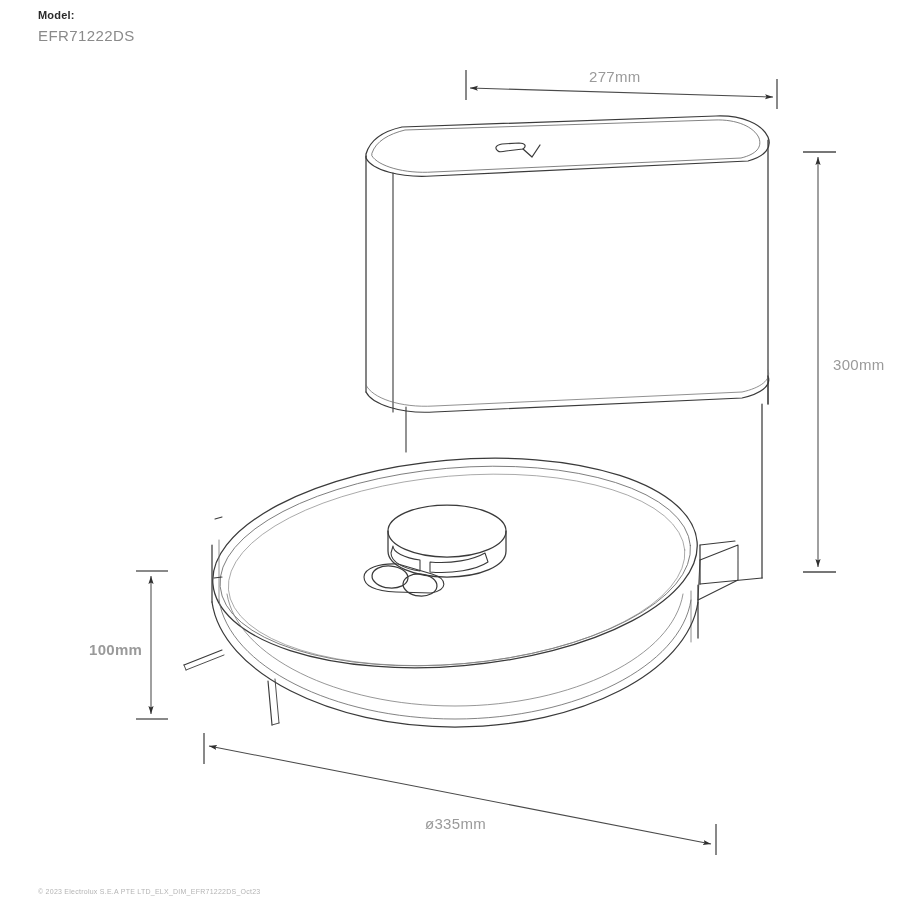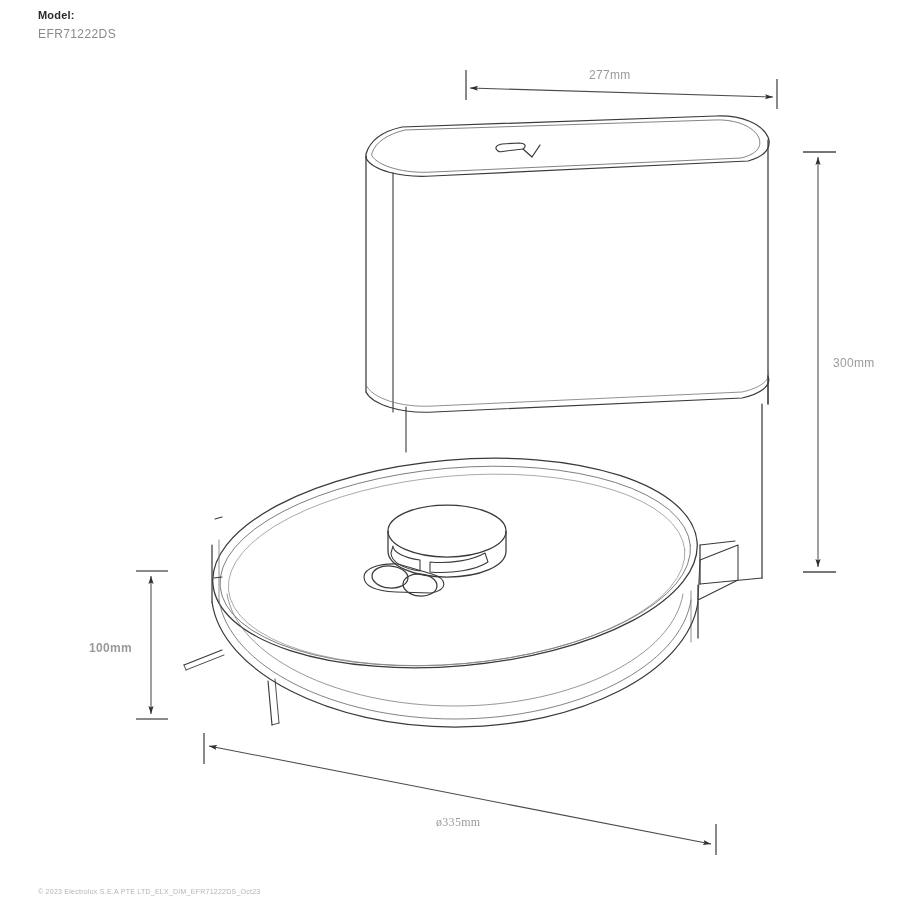--- a/index.html
+++ b/index.html
@@ -30,21 +30,21 @@
     top: 8px;
     line-height: 1.35;
   }
   .header-title {
     font-size: 11px;
     font-weight: bold;
     color: #2b2b2b;
     letter-spacing: 0.2px;
   }
   .header-model {
-    font-size: 12px;
+    font-size: 15px;
     font-weight: normal;
     color: #8a8a8a;
     letter-spacing: 0.4px;
     margin-top: 3px;
   }
 
   
   .footer {
     position: absolute;
     left: 38px;
@@ -59,29 +59,29 @@
   #drawing {
     position: absolute;
     left: 0; top: 0;
     width: 920px;
     height: 920px;
   }
 
   
   .dim-label {
     position: absolute;
-    font-size: 12px;
+    font-size: 15px;
     color: #9a9a9a;
     letter-spacing: 0.3px;
     white-space: nowrap;
   }
   #label-width  { left: 589px; top: 68px; }
   #label-height { left: 833px; top: 356px; }
   #label-clear  { left: 89px;  top: 641px; font-weight: bold; }
-  #label-diam   { left: 436px; top: 815px; font-family: Liberation Serif, serif; }
+  #label-diam   { left: 425px; top: 815px; }
 </style>
 </head>
 <body>
 
 <div id="sheet">
 
   <div class="header">
     <div class="header-title">Model:</div>
     <div class="header-model">EFR71222DS</div>
   </div>

